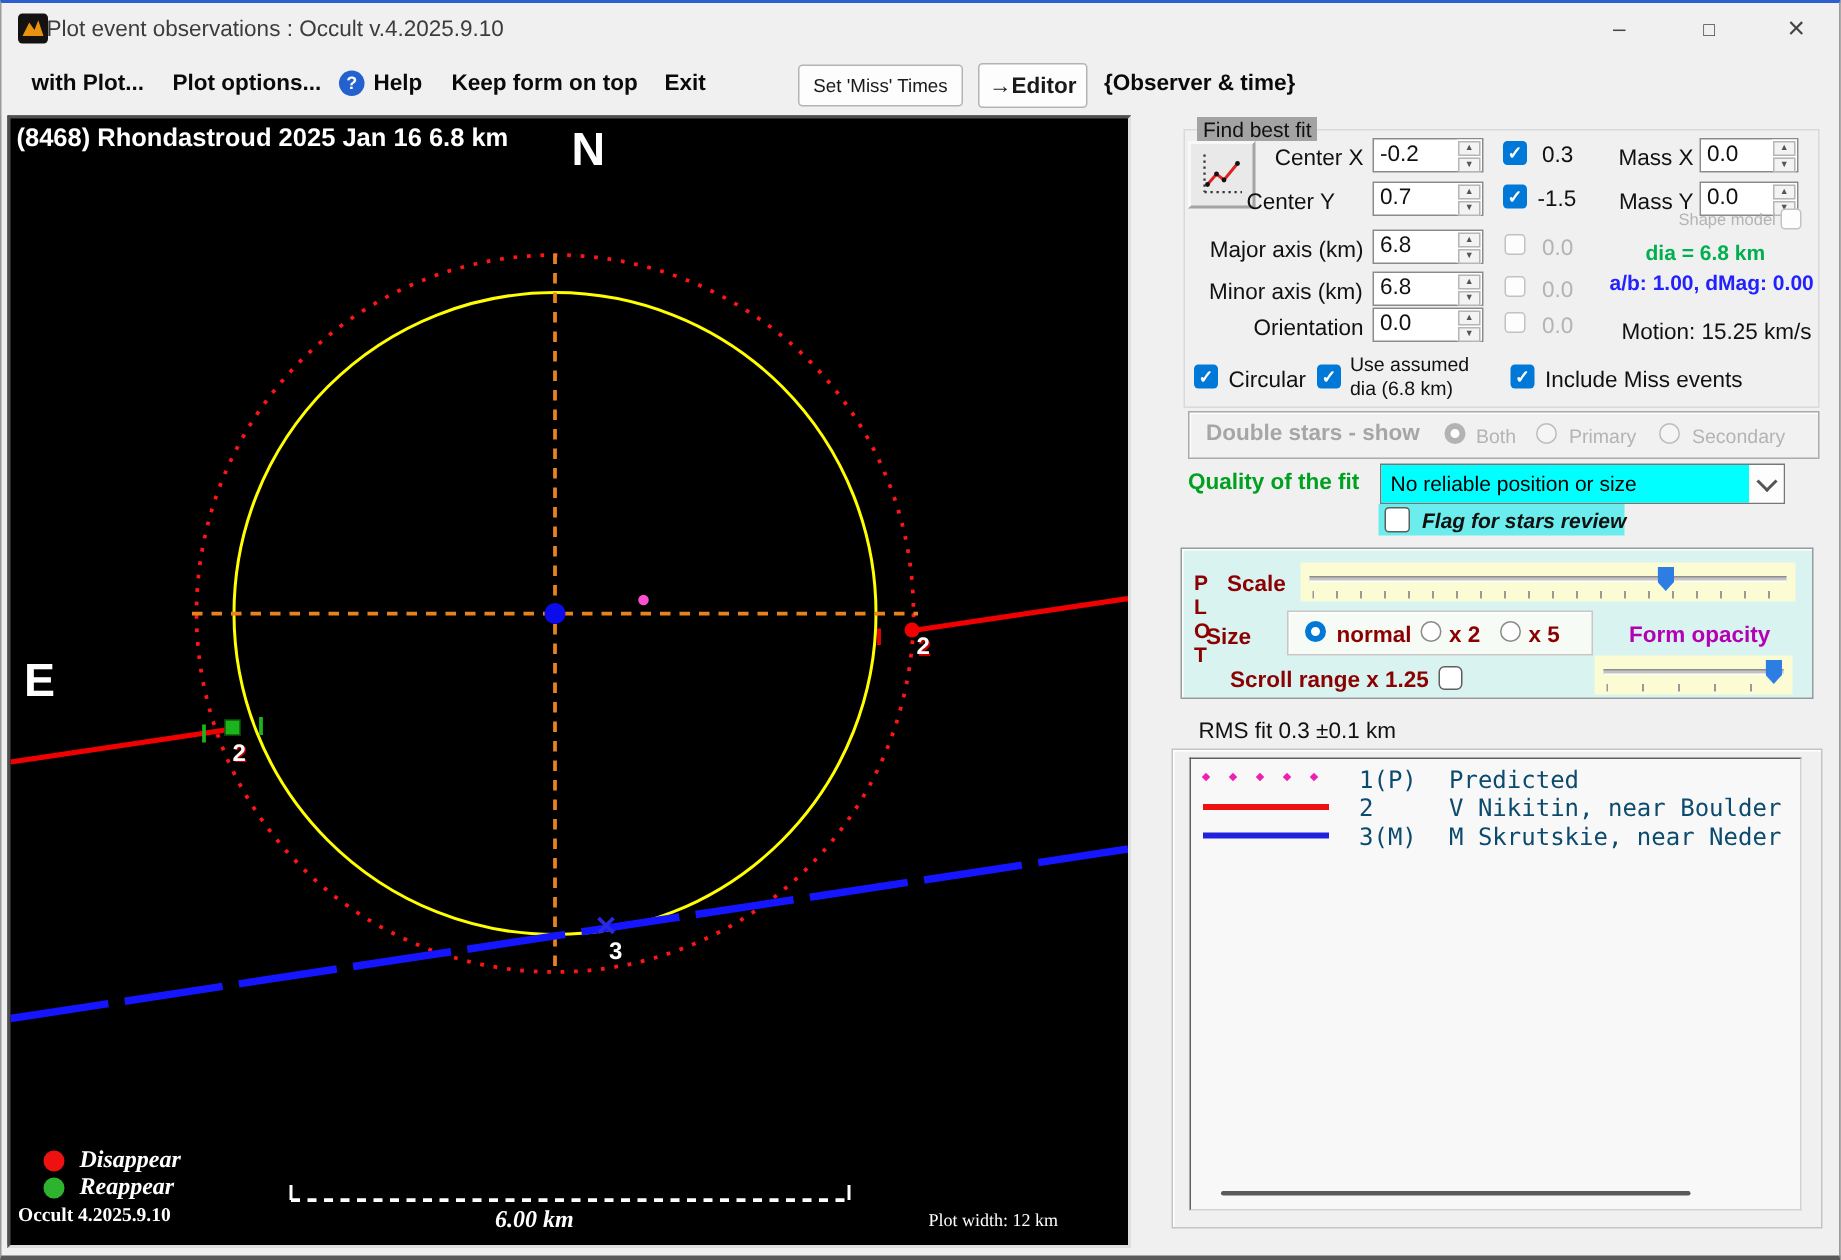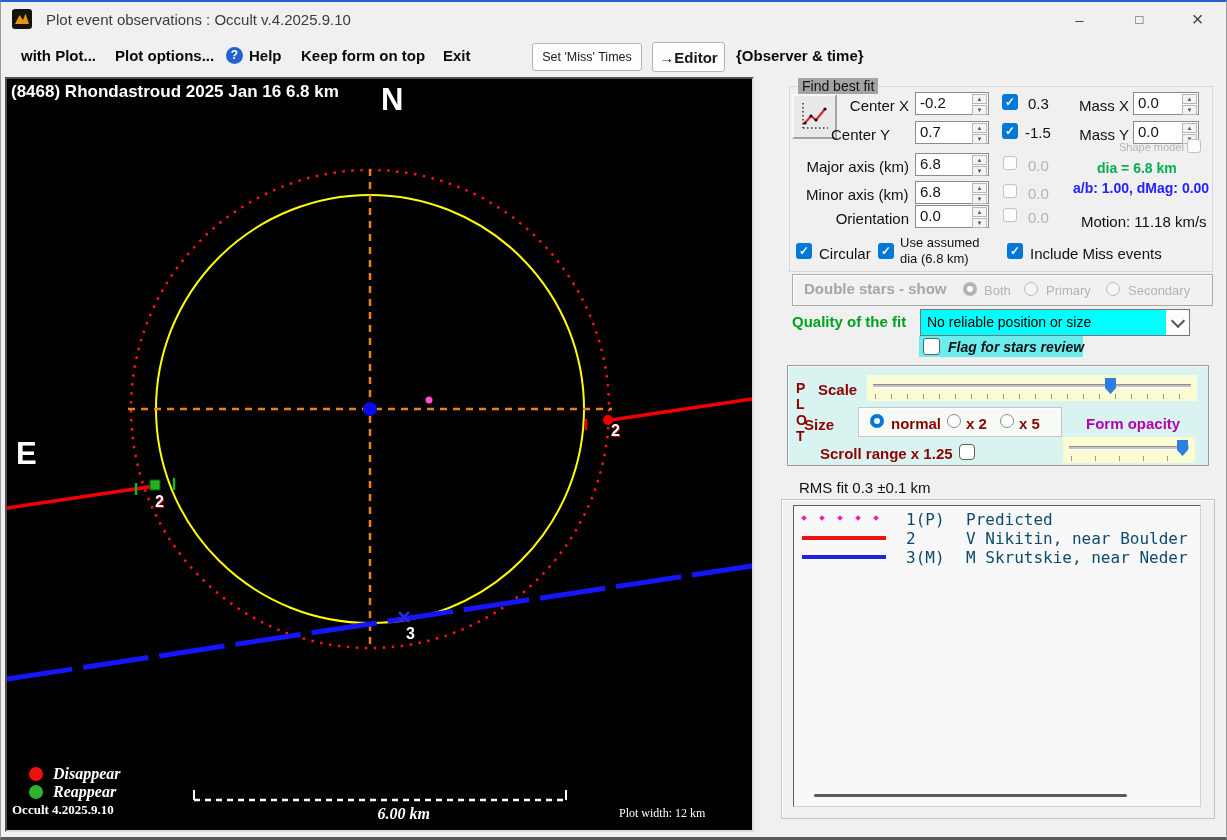--- a/index.html
+++ b/index.html
@@ -2,21 +2,21 @@
 <html><head>
 <meta charset="utf-8">
 <style>
   html,body{margin:0;padding:0;background:#cfcfcf;font-family:"Liberation Sans",sans-serif;}
   .window{position:relative;width:1227px;height:840px;background:#f0f0f0;overflow:hidden;
           border-top:2px solid #2b5fd0;border-left:1px solid #9a9a9a;border-right:1px solid #9a9a9a;
           border-bottom:3px solid #5a5a5a;box-sizing:border-box;}
   .abs{position:absolute;}
   .lbl{position:absolute;font-size:15px;color:#111;white-space:nowrap;}
   
-  .titlebar-text{position:absolute;left:45px;top:9px;font-size:15px;color:#3c3c3c;white-space:nowrap;}
+  .titlebar-text{position:absolute;left:30px;top:9px;font-size:15px;color:#3c3c3c;white-space:nowrap;}
   .winbtn{position:absolute;top:2px;width:45px;height:30px;display:flex;align-items:center;justify-content:center;
           color:#444;font-size:15px;cursor:default;}
   .appicon{position:absolute;left:11px;top:7px;width:20px;height:20px;background:#141210;border-radius:3px;}
   
   .menuitem{position:absolute;top:45px;font-size:15px;font-weight:600;color:#0a0a0a;white-space:nowrap;}
   .toolbtn{position:absolute;background:#fdfdfd;border:1px solid #b4b4b4;border-radius:3px;
            display:flex;align-items:center;justify-content:center;color:#1a1a1a;white-space:nowrap;}
   .helpicon{position:absolute;left:225px;top:45px;width:17px;height:17px;border-radius:50%;background:#2361cf;
             color:#fff;font-size:12px;font-weight:bold;text-align:center;line-height:17px;}
   
@@ -132,21 +132,21 @@
 
       <circle cx="29" cy="695" r="7" fill="#ee1111"></circle>
       <circle cx="29" cy="713" r="7" fill="#2db32d"></circle>
     </svg>
     <div class="pt" style="left:4px;top:3px;font-size:17px;font-weight:bold;">(8468) Rhondastroud  2025 Jan 16   6.8 km</div>
     <div class="pt" style="left:374px;top:3px;font-size:31px;font-weight:bold;">N</div>
     <div class="pt" style="left:9px;top:357px;font-size:31px;font-weight:bold;">E</div>
     <div class="pt serif" style="left:46px;top:686px;font-size:16px;font-style:italic;font-weight:bold;">Disappear</div>
     <div class="pt serif" style="left:46px;top:704px;font-size:16px;font-style:italic;font-weight:bold;">Reappear</div>
     <div class="pt serif" style="left:5px;top:723px;font-size:13px;font-weight:bold;">Occult 4.2025.9.10</div>
-    <div class="pt serif" style="left:323px;top:726px;width:100px;text-align:right;font-size:16px;font-style:italic;font-weight:bold;">6.00 km</div>
+    <div class="pt serif" style="left:323px;top:726px;width:100px;text-align:left;font-size:16px;font-style:italic;font-weight:bold;">6.00 km</div>
     <div class="pt serif" style="left:612px;top:727px;font-size:12px;">Plot width: 12 km</div>
   </div>
 
   <div class="group" style="left:788px;top:84px;width:422px;height:184px;"></div>
   <div class="grouplab" style="left:797px;top:76px;">Find best fit</div>
 
   <div class="toolbtn" style="left:791px;top:92px;width:41px;height:41px;background:#e9e9e9;border:2px outset #f8f8f8;border-radius:0;">
     <svg width="31" height="31" viewBox="0 0 31 31">
       <line x1="4" y1="2" x2="4" y2="27" stroke="#333" stroke-width="1.5" stroke-dasharray="1.5 2.5"></line>
       <line x1="4" y1="27" x2="29" y2="27" stroke="#333" stroke-width="1.5" stroke-dasharray="1.5 2.5"></line>
@@ -230,21 +230,21 @@
   <div class="lbl" style="left:805px;top:208px;width:103px;text-align:right;">Orientation</div>
   <div class="spin" style="left:914px;top:203px;width:72px;">
     <span class="sv">0.0</span>
     <span class="sb">
         <i>▲</i>
         <i>▼</i>
       </span>
   </div>
   <span class="cb dis" style="left:1002px;top:206px;"></span>
   <div class="lbl gray" style="left:1027px;top:207px;">0.0</div>
-  <div class="lbl" style="left:1080px;top:211px;">Motion: 11.18 km/s</div>
+  <div class="lbl" style="left:1080px;top:211px;">Motion: 15.25 km/s</div>
 
   <span class="cb on" style="left:795px;top:241px;">
       <i>✓</i>
     </span>
   <div class="lbl" style="left:818px;top:243px;">Circular</div>
   <span class="cb on" style="left:877px;top:241px;">
       <i>✓</i>
     </span>
   <div class="lbl" style="left:899px;top:233px;font-size:13px;">Use assumed</div>
   <div class="lbl" style="left:899px;top:249px;font-size:13px;">dia (6.8 km)</div>

